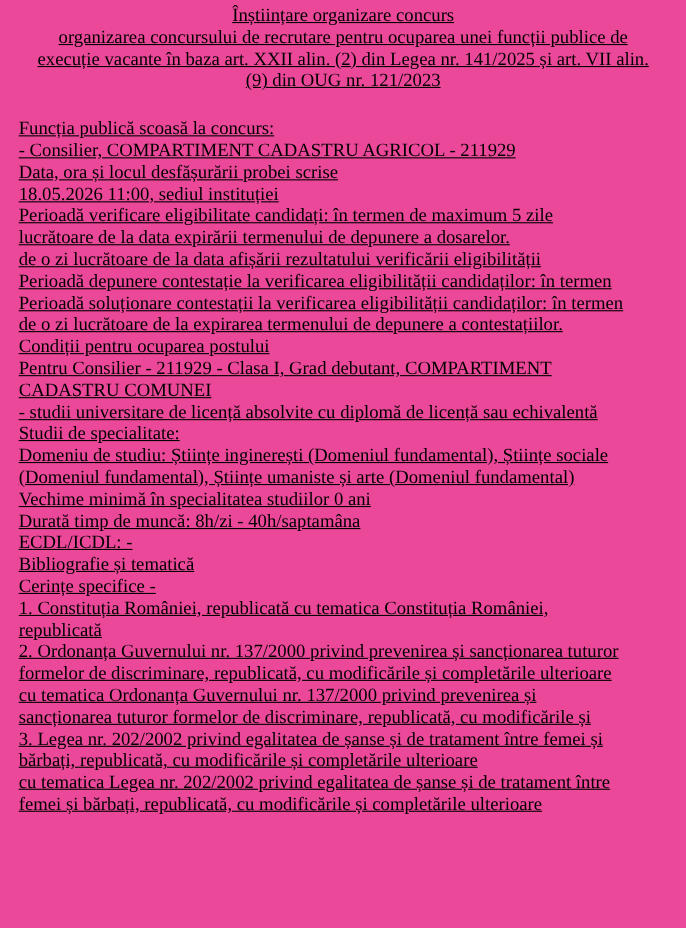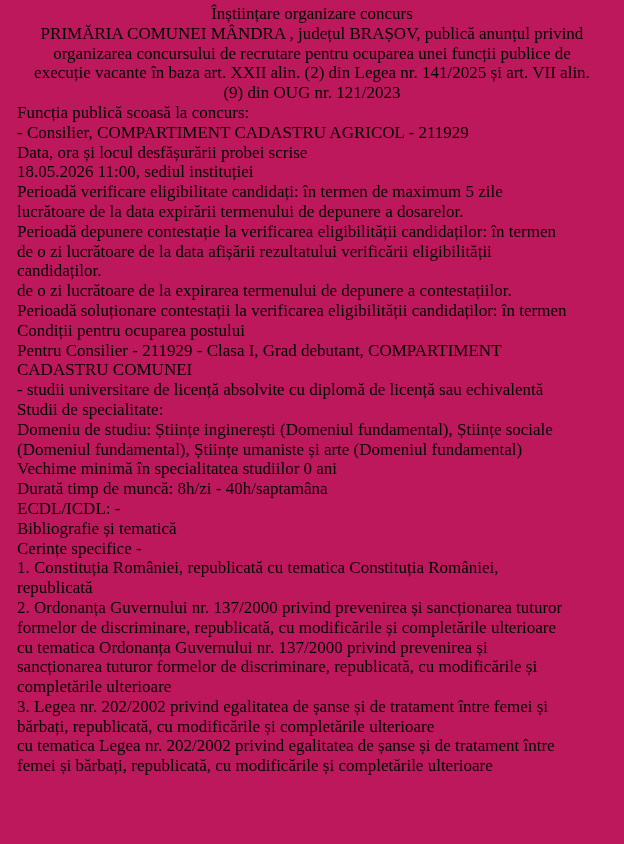--- a/index.html
+++ b/index.html
@@ -16,72 +16,70 @@
     overflow: hidden;
     font-family: "Liberation Serif", "DejaVu Serif", serif;
     font-size: 17px;
     line-height: 19.8px;
   }
   .doc-header {
     padding-top: 4px;
     text-align: center;
   }
   .doc-body {
+    margin-top: 24px;
     padding: 0 17px;
     text-align: left;
   }
   .line {
     white-space: nowrap;
   }
   .doc-header .line {
     white-space: nowrap;
   }
 </style>
 </head>
 <body>
 
-<div class="page" style="color: rgb(0, 0, 0); background: #be185d;">
+<div class="page" style="color: rgb(0, 0, 0); background: #ec4899; text-decoration: underline;">
   <div class="doc-header">
     <div class="line">Înștiințare organizare concurs</div>
     <div>
-        <div class="line">PRIMĂRIA COMUNEI MÂNDRA , județul BRAȘOV, publică anunțul privind</div>
         <div class="line">organizarea concursului de recrutare pentru ocuparea unei funcții publice de</div>
         <div class="line">execuție vacante în baza art. XXII alin. (2) din Legea nr. 141/2025 și art. VII alin.</div>
         <div class="line">(9) din OUG nr. 121/2023</div>
       </div>
   </div>
   <div class="doc-body">
       <div class="line">Funcția publică scoasă la concurs:</div>
       <div class="line">- Consilier, COMPARTIMENT CADASTRU AGRICOL - 211929</div>
       <div class="line">Data, ora și locul desfășurării probei scrise</div>
       <div class="line">18.05.2026 11:00, sediul instituției</div>
       <div class="line">Perioadă verificare eligibilitate candidați: în termen de maximum 5 zile</div>
       <div class="line">lucrătoare de la data expirării termenului de depunere a dosarelor.</div>
+      <div class="line">de o zi lucrătoare de la data afișării rezultatului verificării eligibilității</div>
       <div class="line">Perioadă depunere contestație la verificarea eligibilității candidaților: în termen</div>
-      <div class="line">de o zi lucrătoare de la data afișării rezultatului verificării eligibilității</div>
-      <div class="line">candidaților.</div>
+      <div class="line">Perioadă soluționare contestații la verificarea eligibilității candidaților: în termen</div>
       <div class="line">de o zi lucrătoare de la expirarea termenului de depunere a contestațiilor.</div>
-      <div class="line">Perioadă soluționare contestații la verificarea eligibilității candidaților: în termen</div>
       <div class="line">Condiții pentru ocuparea postului</div>
       <div class="line">Pentru Consilier - 211929 - Clasa I, Grad debutant, COMPARTIMENT</div>
       <div class="line">CADASTRU COMUNEI</div>
       <div class="line">- studii universitare de licență absolvite cu diplomă de licență sau echivalentă</div>
       <div class="line">Studii de specialitate:</div>
       <div class="line">Domeniu de studiu: Științe inginerești (Domeniul fundamental), Științe sociale</div>
       <div class="line">(Domeniul fundamental), Științe umaniste și arte (Domeniul fundamental)</div>
       <div class="line">Vechime minimă în specialitatea studiilor 0 ani</div>
       <div class="line">Durată timp de muncă: 8h/zi - 40h/saptamâna</div>
       <div class="line">ECDL/ICDL: -</div>
       <div class="line">Bibliografie și tematică</div>
       <div class="line">Cerințe specifice -</div>
       <div class="line">1. Constituția României, republicată cu tematica Constituția României,</div>
       <div class="line">republicată</div>
       <div class="line">2. Ordonanța Guvernului nr. 137/2000 privind prevenirea și sancționarea tuturor</div>
       <div class="line">formelor de discriminare, republicată, cu modificările și completările ulterioare</div>
       <div class="line">cu tematica Ordonanța Guvernului nr. 137/2000 privind prevenirea și</div>
       <div class="line">sancționarea tuturor formelor de discriminare, republicată, cu modificările și</div>
-      <div class="line">completările ulterioare</div>
       <div class="line">3. Legea nr. 202/2002 privind egalitatea de șanse și de tratament între femei și</div>
       <div class="line">bărbați, republicată, cu modificările și completările ulterioare</div>
       <div class="line">cu tematica Legea nr. 202/2002 privind egalitatea de șanse și de tratament între</div>
       <div class="line">femei și bărbați, republicată, cu modificările și completările ulterioare</div>
     </div>
 </div>
 
 </body></html>

